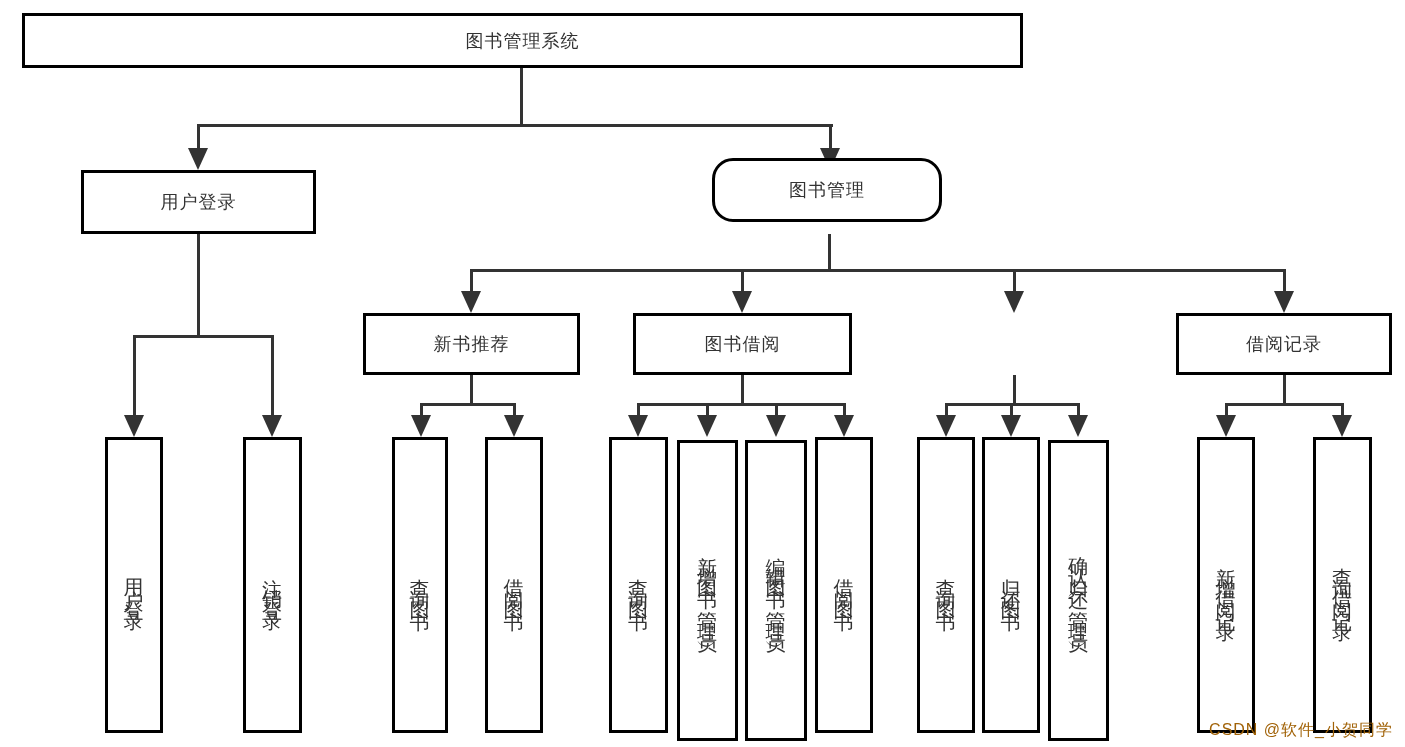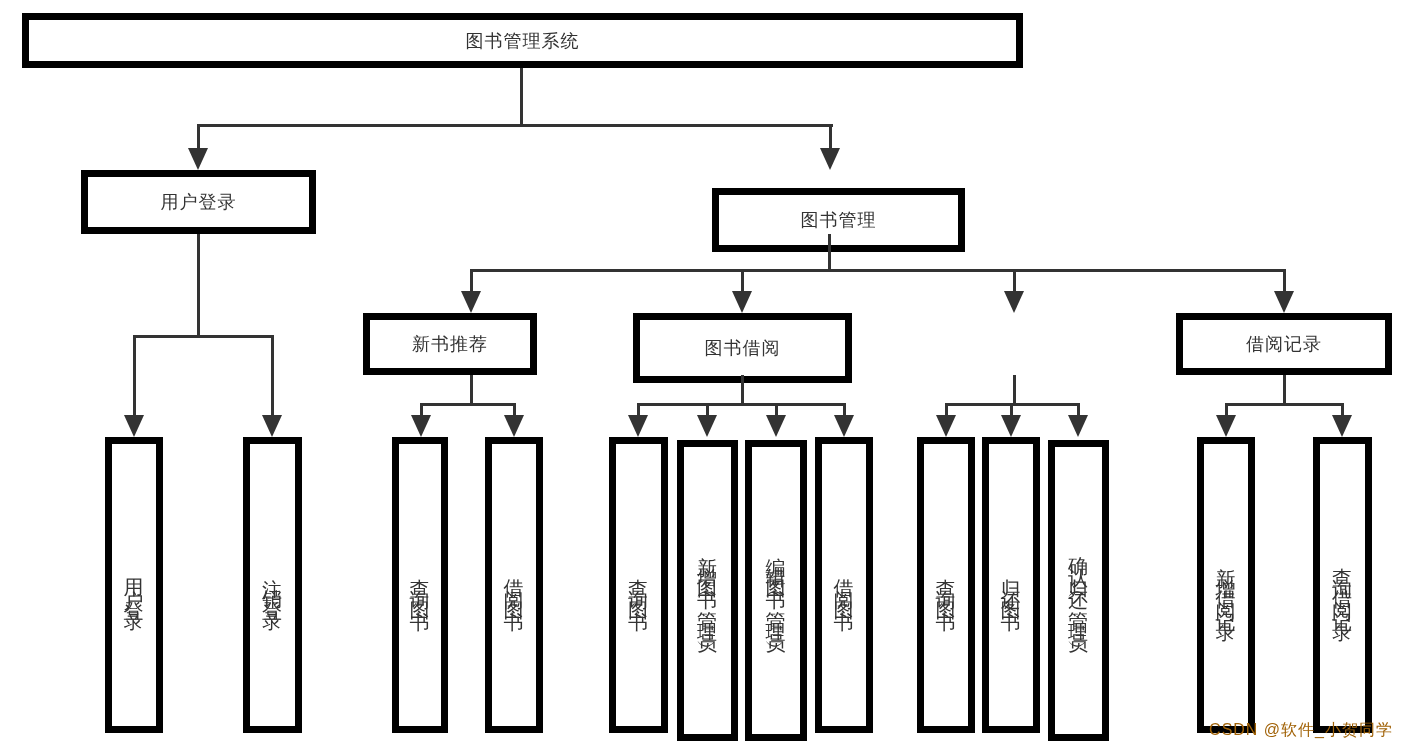--- a/index.html
+++ b/index.html
@@ -3,21 +3,21 @@
 <meta charset="utf-8">
 <style>
   html,body { margin:0; padding:0; background:#ffffff; }
   #canvas {
     position:relative; width:1405px; height:747px; background:#ffffff;
     font-family:"Liberation Sans","DejaVu Sans",sans-serif; color:#333333;
     overflow:hidden;
   }
   .box {
     position:absolute; box-sizing:border-box;
-    border:7px solid #000000; background:#ffffff;
+    border:3px solid #000000; background:#ffffff;
     display:flex; align-items:center; justify-content:center;
     font-size:18px; letter-spacing:1px; color:#333333;
   }
   .vbox {
     font-size:20px;
     writing-mode:vertical-rl; text-orientation:mixed;
     letter-spacing:11px; line-height:1;
   }
   .hline, .vline { position:absolute; background:#333333; }
   .hline { height:3px; }
@@ -40,42 +40,42 @@
   <div class="box" style="left:22px; top:13px; width:1001px; height:55px;">图书管理系统</div>
 
   <div class="vline" style="left:520px; top:68px; height:59px;"></div>
   <div class="hline" style="left:197px; top:124px; width:636px;"></div>
   <div class="vline" style="left:197px; top:126px; height:26px;"></div>
   <div class="arr" style="left:188px; top:148px;"></div>
   <div class="vline" style="left:829px; top:126px; height:26px;"></div>
   <div class="arr" style="left:820px; top:148px;"></div>
 
   <div class="box" style="left:81px; top:170px; width:235px; height:64px;">用户登录</div>
-  <div class="box" style="left:712px; top:188px; width:253px; height:64px;">图书管理</div>
+  <div class="box" style="left:712px; top:158px; width:230px; height:64px;border-radius:21px;">图书管理</div>
 
   <div class="vline" style="left:197px; top:234px; height:104px;"></div>
   <div class="hline" style="left:133px; top:335px; width:141px;"></div>
   <div class="vline" style="left:133px; top:337px; height:80px;"></div>
   <div class="arr" style="left:124px; top:415px;"></div>
   <div class="vline" style="left:271px; top:337px; height:80px;"></div>
   <div class="arr" style="left:262px; top:415px;"></div>
 
   <div class="vline" style="left:828px; top:234px; height:37px;"></div>
   <div class="hline" style="left:470px; top:269px; width:816px;"></div>
   <div class="vline" style="left:470px; top:271px; height:22px;"></div>
   <div class="arr" style="left:461px; top:291px;"></div>
   <div class="vline" style="left:741px; top:271px; height:22px;"></div>
   <div class="arr" style="left:732px; top:291px;"></div>
   <div class="vline" style="left:1013px; top:271px; height:22px;"></div>
   <div class="arr" style="left:1004px; top:291px;"></div>
   <div class="vline" style="left:1283px; top:271px; height:22px;"></div>
   <div class="arr" style="left:1274px; top:291px;"></div>
 
-  <div class="box" style="left:363px; top:313px; width:174px; height:62px;">新书推荐</div>
-  <div class="box" style="left:633px; top:313px; width:219px; height:70px;">图书借阅</div>
+  <div class="box" style="left:363px; top:313px; width:217px; height:62px;">新书推荐</div>
+  <div class="box" style="left:633px; top:313px; width:219px; height:62px;">图书借阅</div>
   <div class="box" style="left:1176px; top:313px; width:216px; height:62px;">借阅记录</div>
 
   <div class="vline" style="left:470px; top:375px; height:31px;"></div>
   <div class="vline" style="left:741px; top:375px; height:31px;"></div>
   <div class="vline" style="left:1013px; top:375px; height:31px;"></div>
   <div class="vline" style="left:1283px; top:375px; height:31px;"></div>
 
   <div class="hline" style="left:420px; top:403px; width:96px;"></div>
   <div class="vline" style="left:420px; top:405px; height:12px;"></div>
   <div class="arr" style="left:411px; top:415px;"></div>

